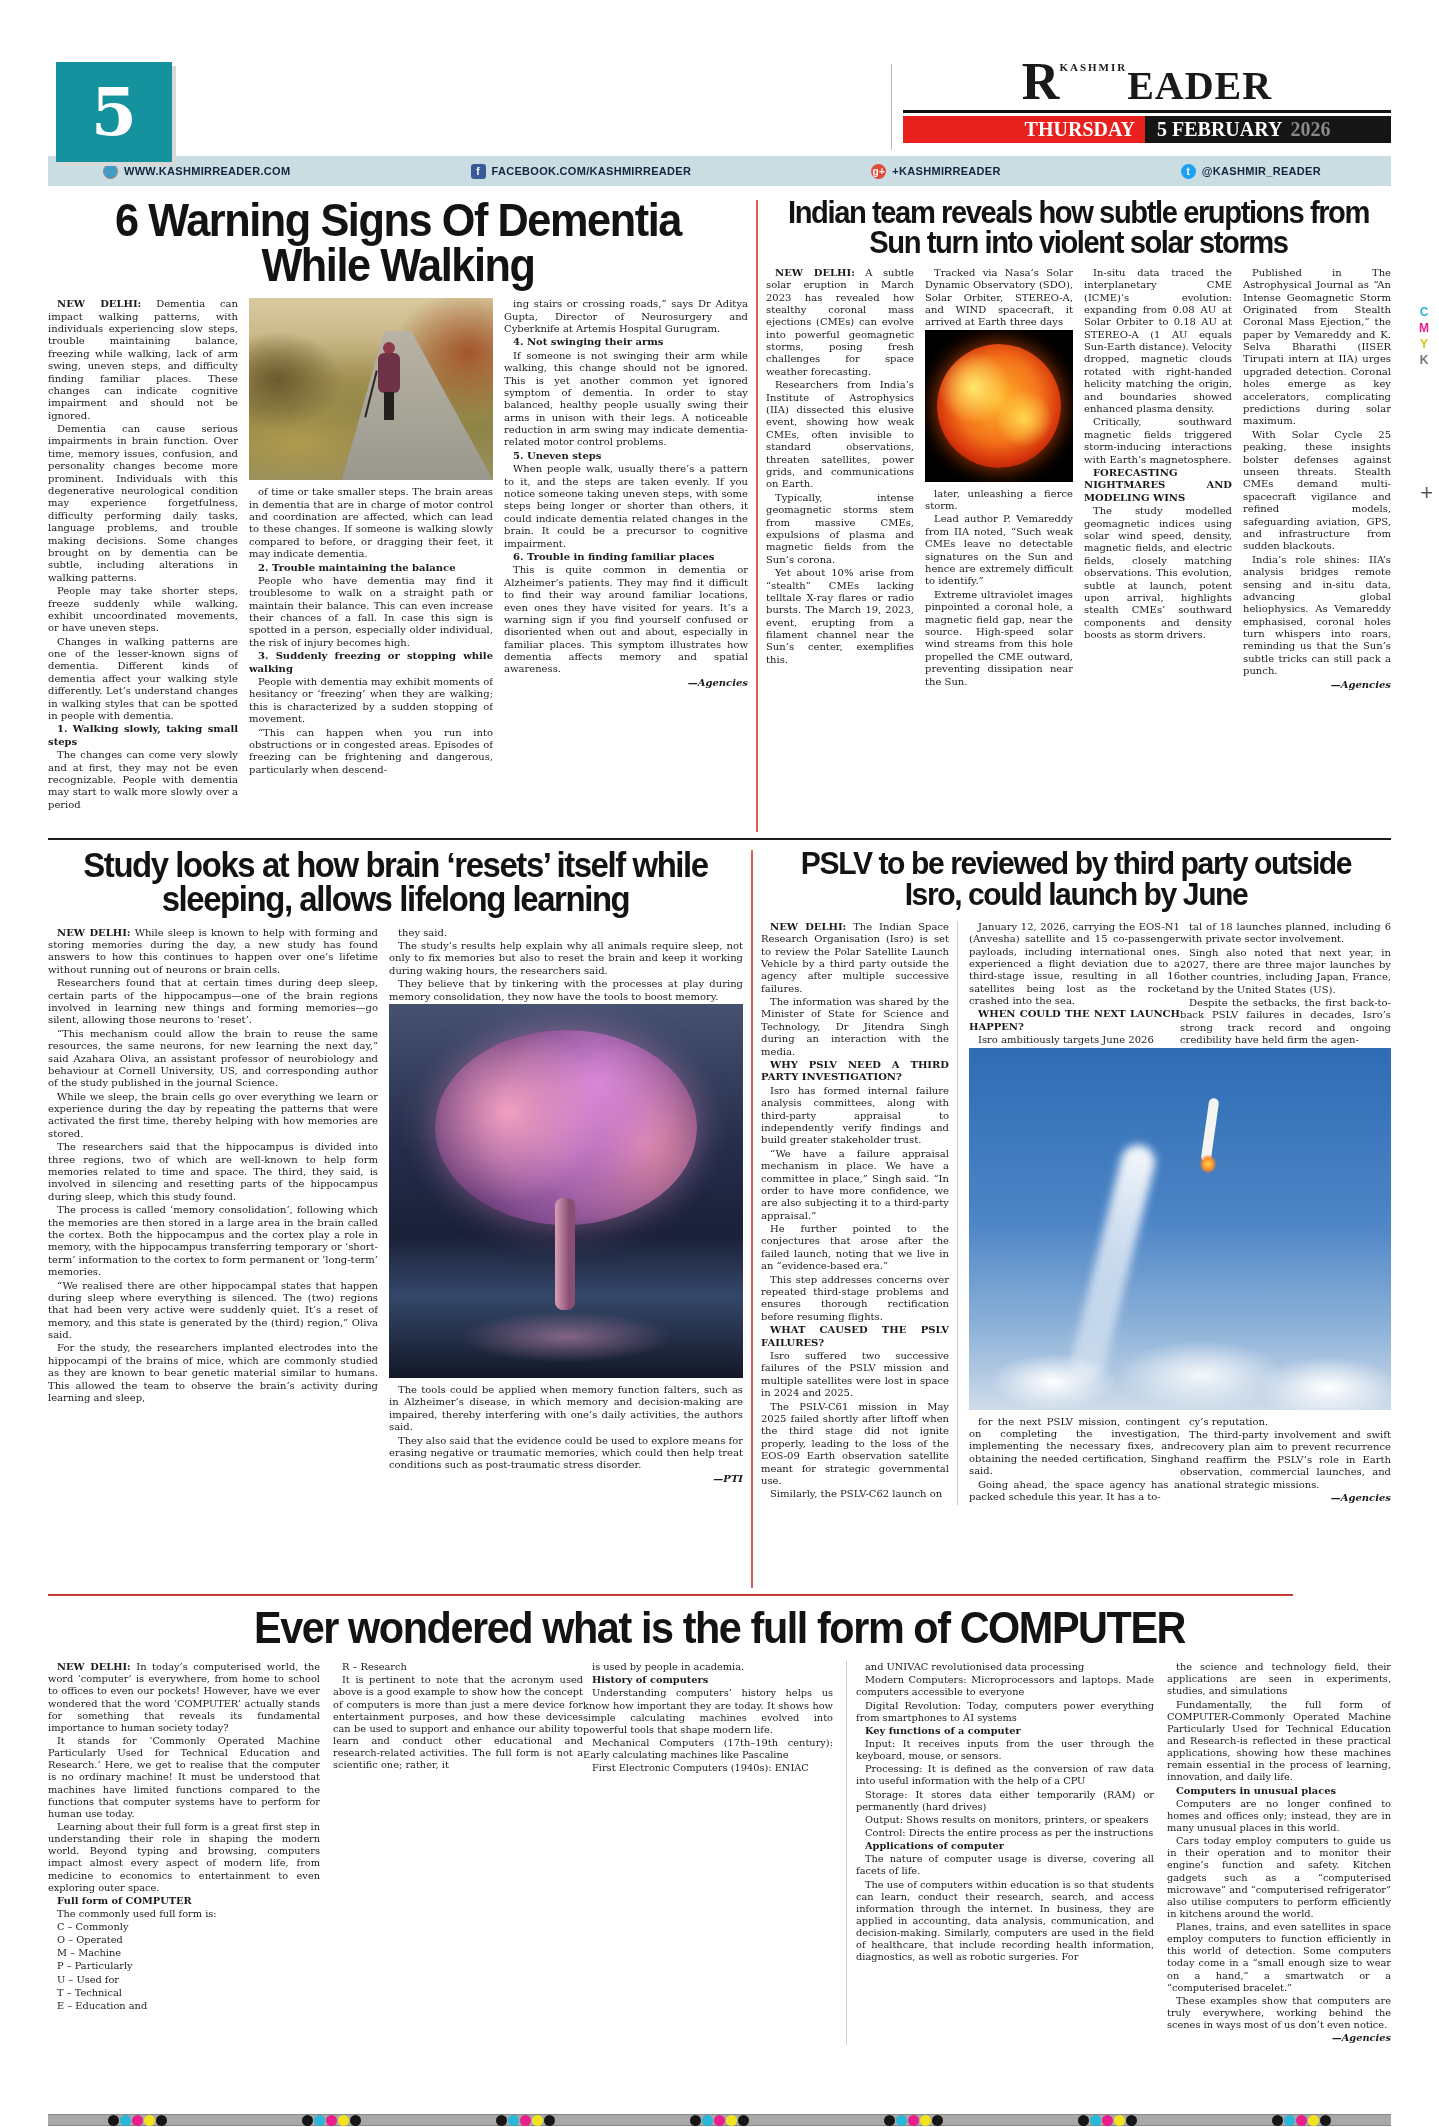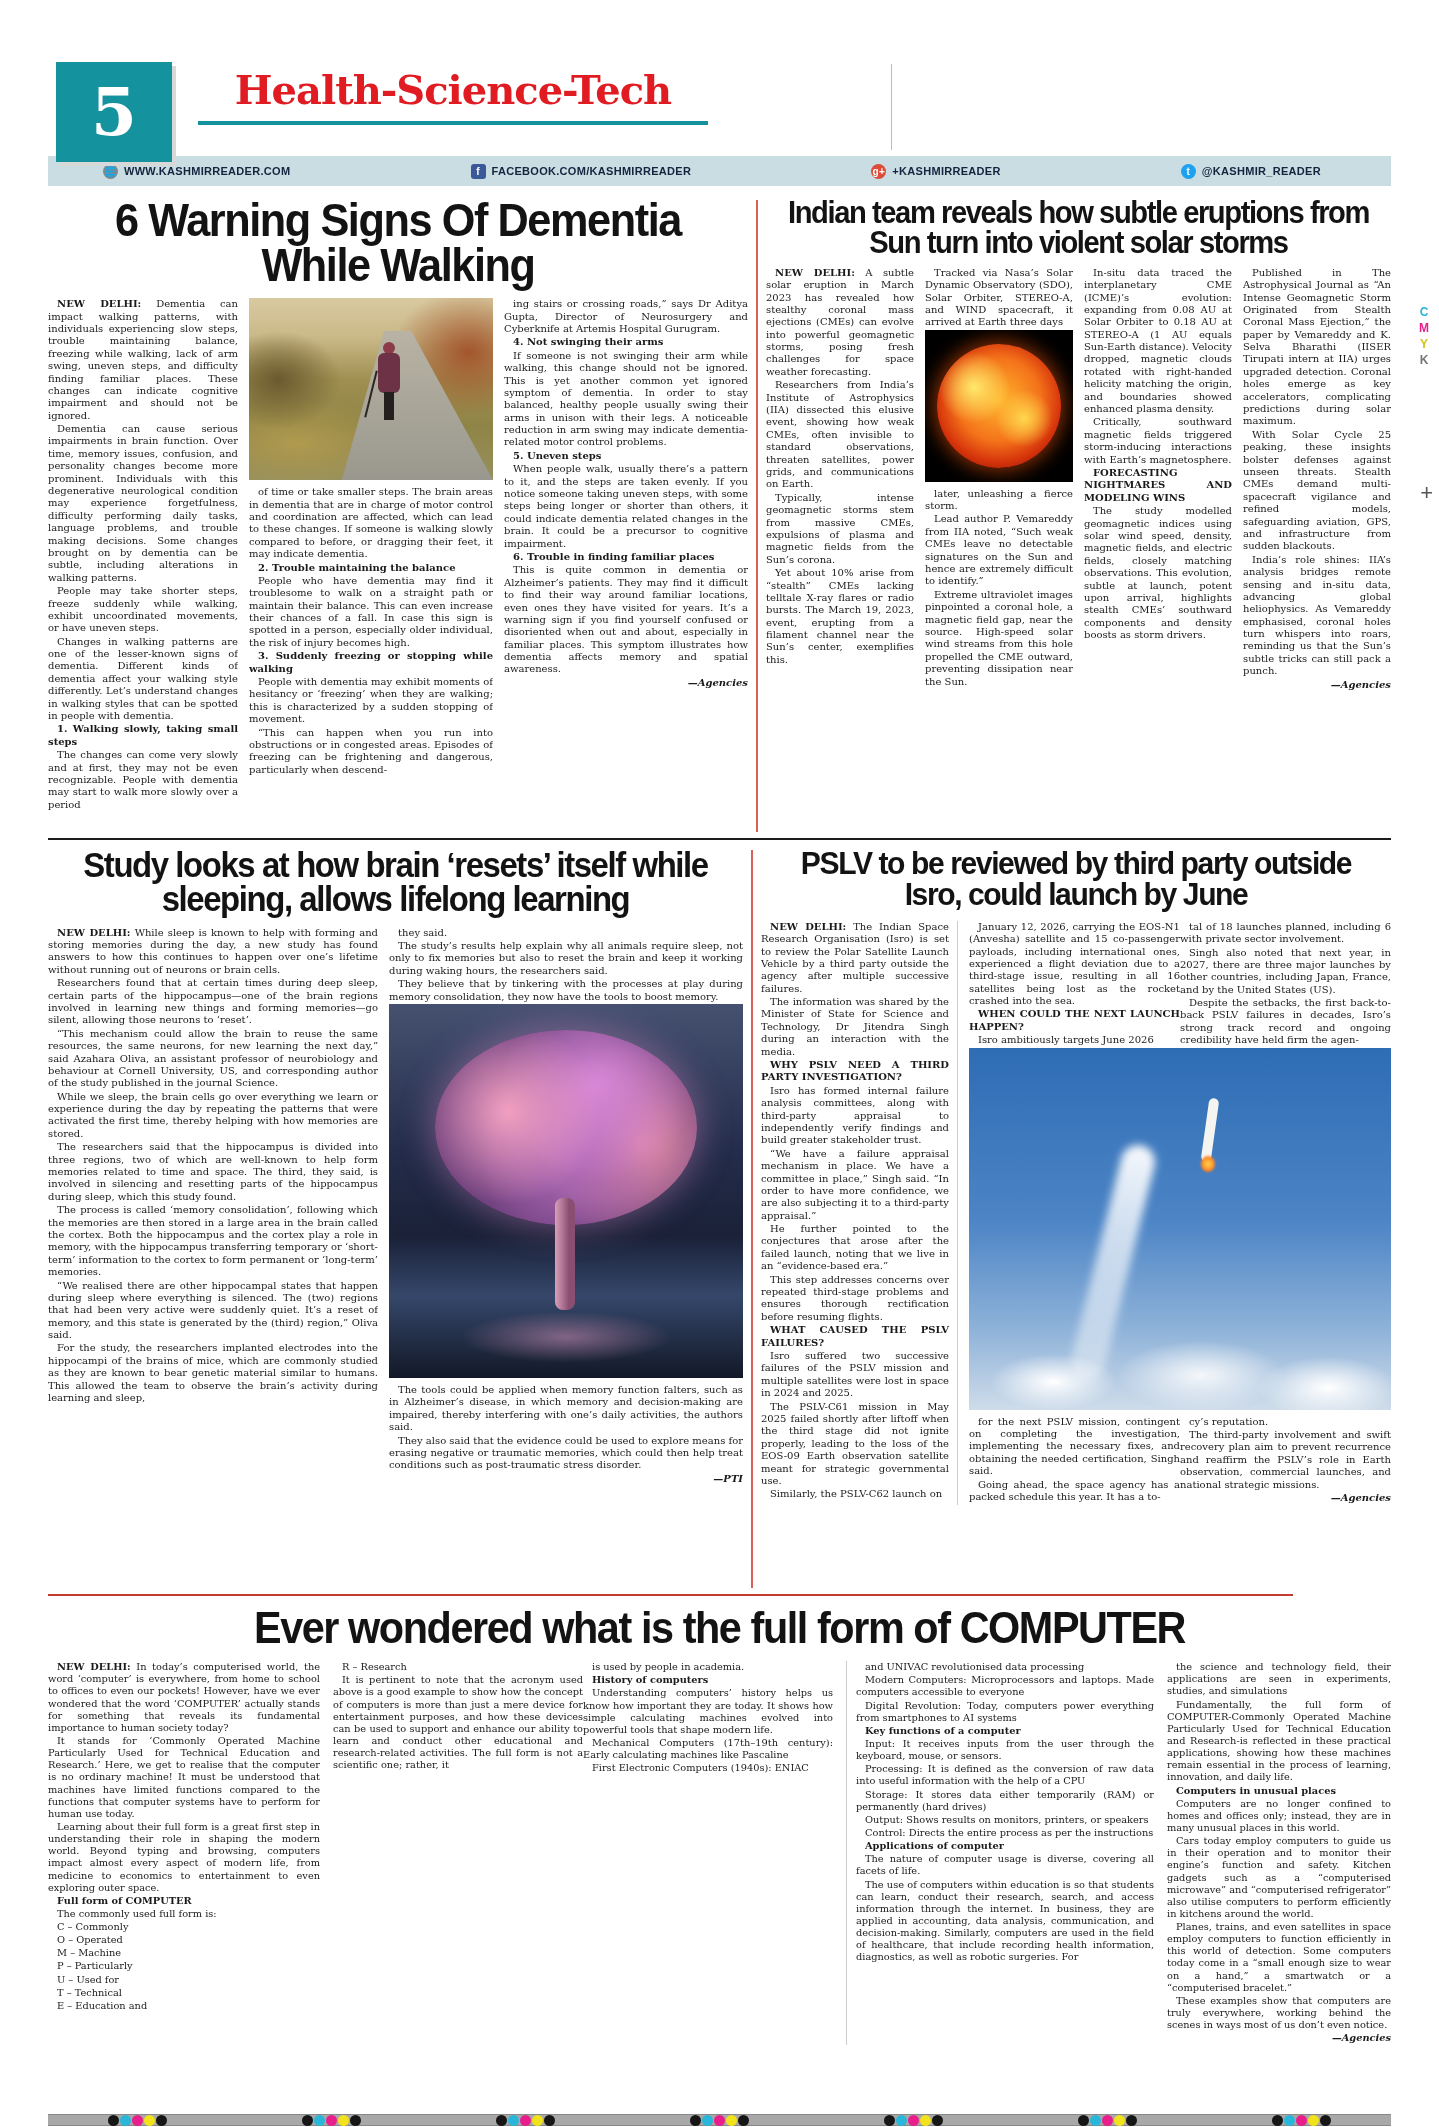--- a/index.html
+++ b/index.html
@@ -138,24 +138,31 @@
 </style>
 </head>
 <body>
 
 <div class="page">
 
   <header>
     <div class="pg-num">
       <span>5</span>
     </div>
-    <div class="section-wrap">
-      <h1 class="section-title">Health-Science-Tech</h1>
+    <div class="mast-divider"></div>
+    <div class="masthead">
+      <div class="mast-logo"><span class="mast-r">R</span><span class="mast-kashmir">KASHMIR</span><span class="mast-rest">EADER</span></div>
+      <div class="datebar">
+        <span class="seg-red">THURSDAY</span>
+        <span class="seg-black">
+          <span>5 FEBRUARY</span>
+          <span class="year">2026</span>
+        </span>
+      </div>
     </div>
-    <div class="mast-divider"></div>
   </header>
 
   <div class="social-bar">
     <span class="soc-item">
       <span class="soc-ic ic-globe">🌐</span>
       <span>WWW.KASHMIRREADER.COM</span>
     </span>
     <span class="soc-item">
       <span class="soc-ic ic-fb">f</span>
       <span>FACEBOOK.COM/KASHMIRREADER</span>

